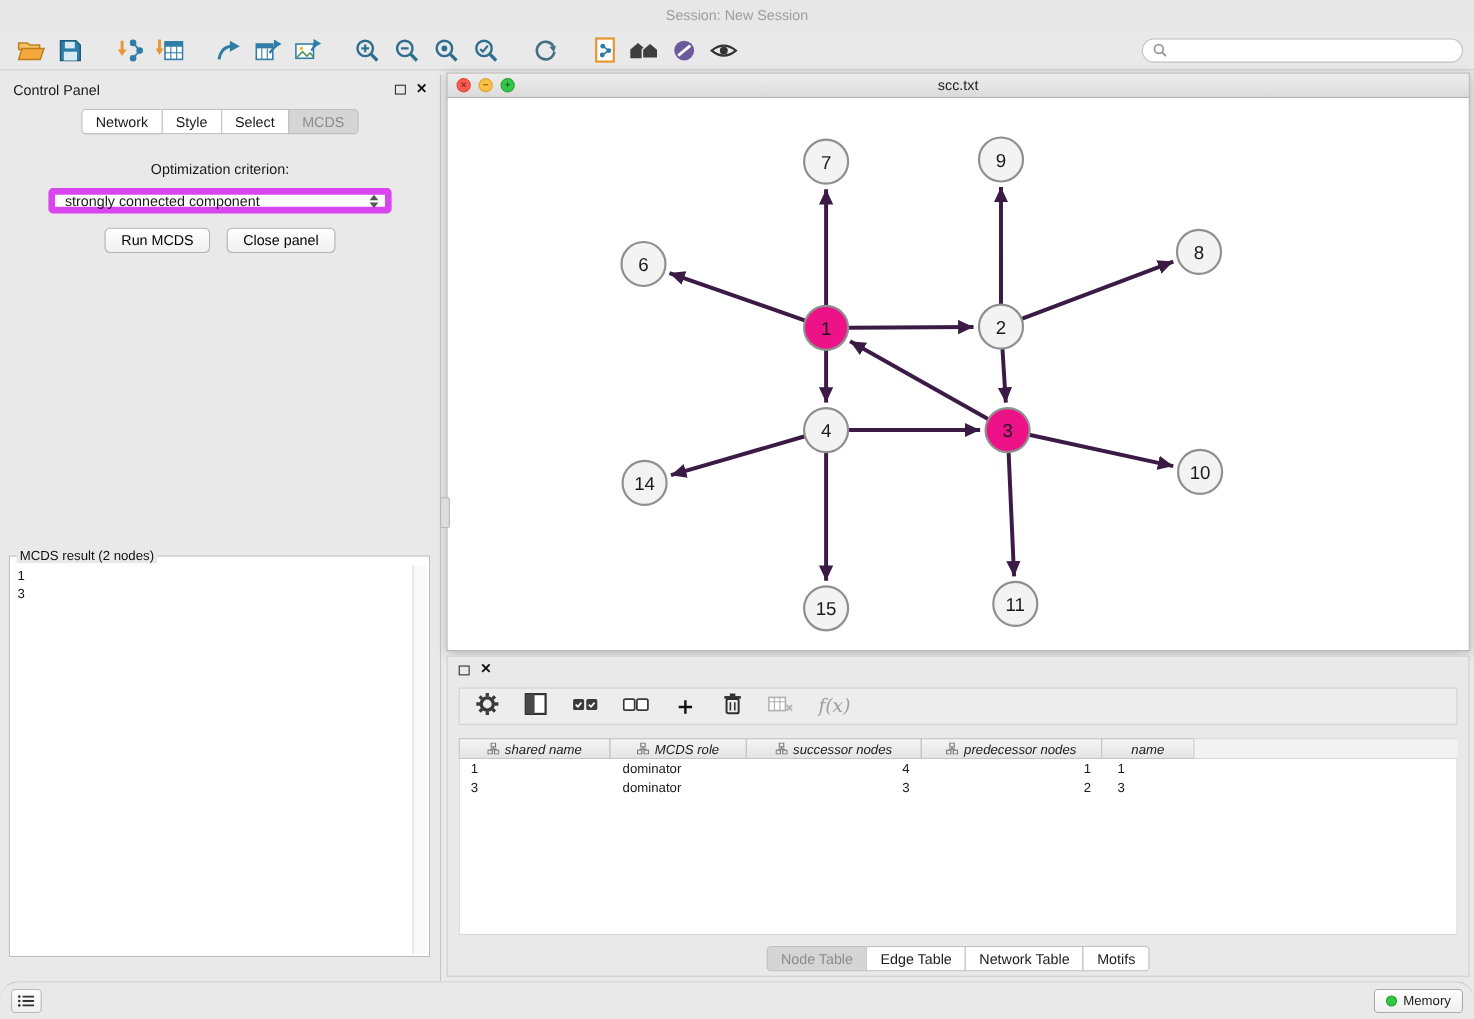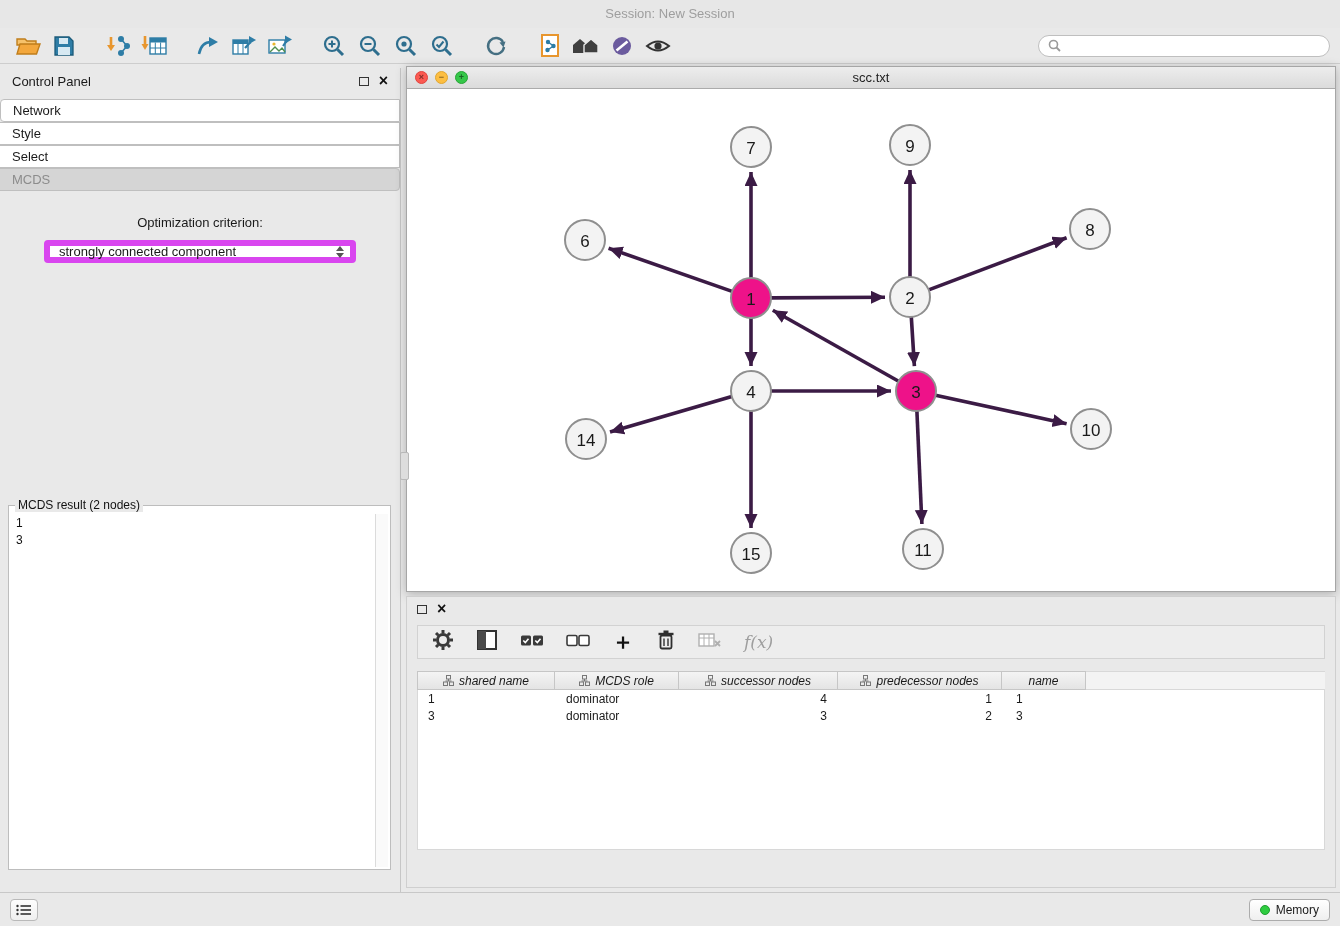--- a/index.html
+++ b/index.html
@@ -19,21 +19,21 @@
                border-radius:12px; display:flex; align-items:center; padding:0 9px; gap:6px; }
   .searchbox input { border:none; outline:none; flex:1; font-size:12px; background:transparent; font-family:"Liberation Sans",sans-serif; }
 
   
   .control-panel { position:absolute; left:0; top:68px; width:401px; bottom:34px; background:#E9E9E9;
                    border-right:1px solid #C6C6C6; }
   .panel-header { height:26px; display:flex; align-items:center; padding:0 12px; gap:10px; }
   .panel-title { font-size:13px; flex:1; }
   .float-icon { width:10px; height:9px; border:1.5px solid #333; display:inline-block; }
   .close-x { font-size:16px; font-weight:bold; color:#111; line-height:14px; cursor:default; }
-  .cp-tabs { display:flex; justify-content:center; margin-top:5px;flex-direction:column; }
+  .cp-tabs { display:flex; justify-content:center; margin-top:5px; }
   .tab { font-size:13px; padding:3px 12px; background:#fff; border:1px solid #BFBFBF; margin-left:-1px; color:#1a1a1a; }
   .tab:first-child { border-radius:4px 0 0 4px; margin-left:0; }
   .tab:last-child { border-radius:0 4px 4px 0; }
   .tab.selected { background:#D5D5D5; color:#8C8C8C; }
   .opt-label { text-align:center; margin-top:24px; font-size:13px; }
   .dropdown { margin:10px auto 0; width:312px; height:23px; background:#fff; border:6px solid #d946ef; border-radius:4px;
               display:flex; align-items:center; padding:0 6px 0 9px; font-size:13px;gap:40px; }
   .spin { margin-left:auto; display:flex; flex-direction:column; align-items:center; gap:2px; }
   .tri-up { width:0; height:0; border-left:4px solid transparent; border-right:4px solid transparent; border-bottom:5px solid #555; }
   .tri-down { width:0; height:0; border-left:4px solid transparent; border-right:4px solid transparent; border-top:5px solid #555; }
@@ -76,21 +76,21 @@
   .th-filler { flex:1; border-top:1px solid #D8D8D8; border-bottom:1px solid #D8D8D8; background:#F3F3F3; }
   .c1 { width:138px; } .c2 { width:125px; } .c3 { width:160px; } .c4 { width:165px; } .c5 { width:85px; }
   .tbody { background:#fff; height:160px; border:1px solid #D8D8D8; border-top:none; }
   .tr { display:flex; height:17px; align-items:center; font-size:12px; }
   .td { padding:0 10px; overflow:hidden; white-space:nowrap; }
   .td.num { text-align:right; padding-right:14px; }
   .tp-tabs { position:absolute; left:0; right:0; bottom:4px; display:flex; justify-content:center; }
 
   
   .statusbar { position:absolute; left:0; right:0; bottom:0; height:34px; border-top:1px solid #C8C8C8;
-               background:#E9E9E9; display:flex; align-items:center; padding:0 10px; }
+               background:#E9E9E9; display:flex; align-items:center; padding:0 10px;border-radius:17px; }
   .menu-btn { width:28px; height:22px; border:1px solid #B9B9B9; border-radius:4px;
               background:linear-gradient(#FDFDFD,#EFEFEF); display:flex; align-items:center; justify-content:center; }
   .memory-btn { margin-left:auto; height:22px; border:1px solid #ACACAC; border-radius:4px;
                 background:linear-gradient(#FFFFFF,#EFEFEF); display:flex; align-items:center; gap:6px;
                 padding:0 10px; font-size:12px; }
   .green-dot { width:10px; height:10px; border-radius:50%; background:#2ECC40; border:1px solid #1F9E31; }
 </style>
 </head>
 <body>
 
@@ -246,20 +246,24 @@
     <div class="tab">Select</div>
     <div class="tab selected">MCDS</div>
   </div>
   <div class="opt-label">Optimization criterion:</div>
   <div class="dropdown">
     <span>strongly connected component</span>
     <span class="spin">
       <span class="tri-up"></span>
         <span class="tri-down"></span>
     </span>
+  </div>
+  <div class="cp-buttons">
+    <button class="btn">Run MCDS</button>
+    <button class="btn">Close panel</button>
   </div>
   <fieldset class="result-fieldset">
     <legend>MCDS result (2 nodes)</legend>
     <div class="result-content">
       <div>1</div>
       <div>3</div>
     </div>
     <div class="result-scrollbar"></div>
   </fieldset>
 </div>
@@ -443,20 +447,26 @@
       <div class="tr">
         <div class="td c1">3</div>
         <div class="td c2">dominator</div>
         <div class="td c3 num">3</div>
         <div class="td c4 num">2</div>
         <div class="td c5">3</div>
       </div>
     </div>
   </div>
 
+  <div class="tp-tabs">
+    <div class="tab selected">Node Table</div>
+    <div class="tab">Edge Table</div>
+    <div class="tab">Network Table</div>
+    <div class="tab">Motifs</div>
+  </div>
 </div>
 
 <div class="statusbar">
   <div class="menu-btn">
     <svg width="16" height="12" viewBox="0 0 16 12">
       <circle cx="1.5" cy="2" r="1.2" fill="#333"></circle>
         <line x1="4.5" y1="2" x2="15" y2="2" stroke="#333" stroke-width="1.6"></line>
       <circle cx="1.5" cy="6" r="1.2" fill="#333"></circle>
         <line x1="4.5" y1="6" x2="15" y2="6" stroke="#333" stroke-width="1.6"></line>
       <circle cx="1.5" cy="10" r="1.2" fill="#333"></circle>

